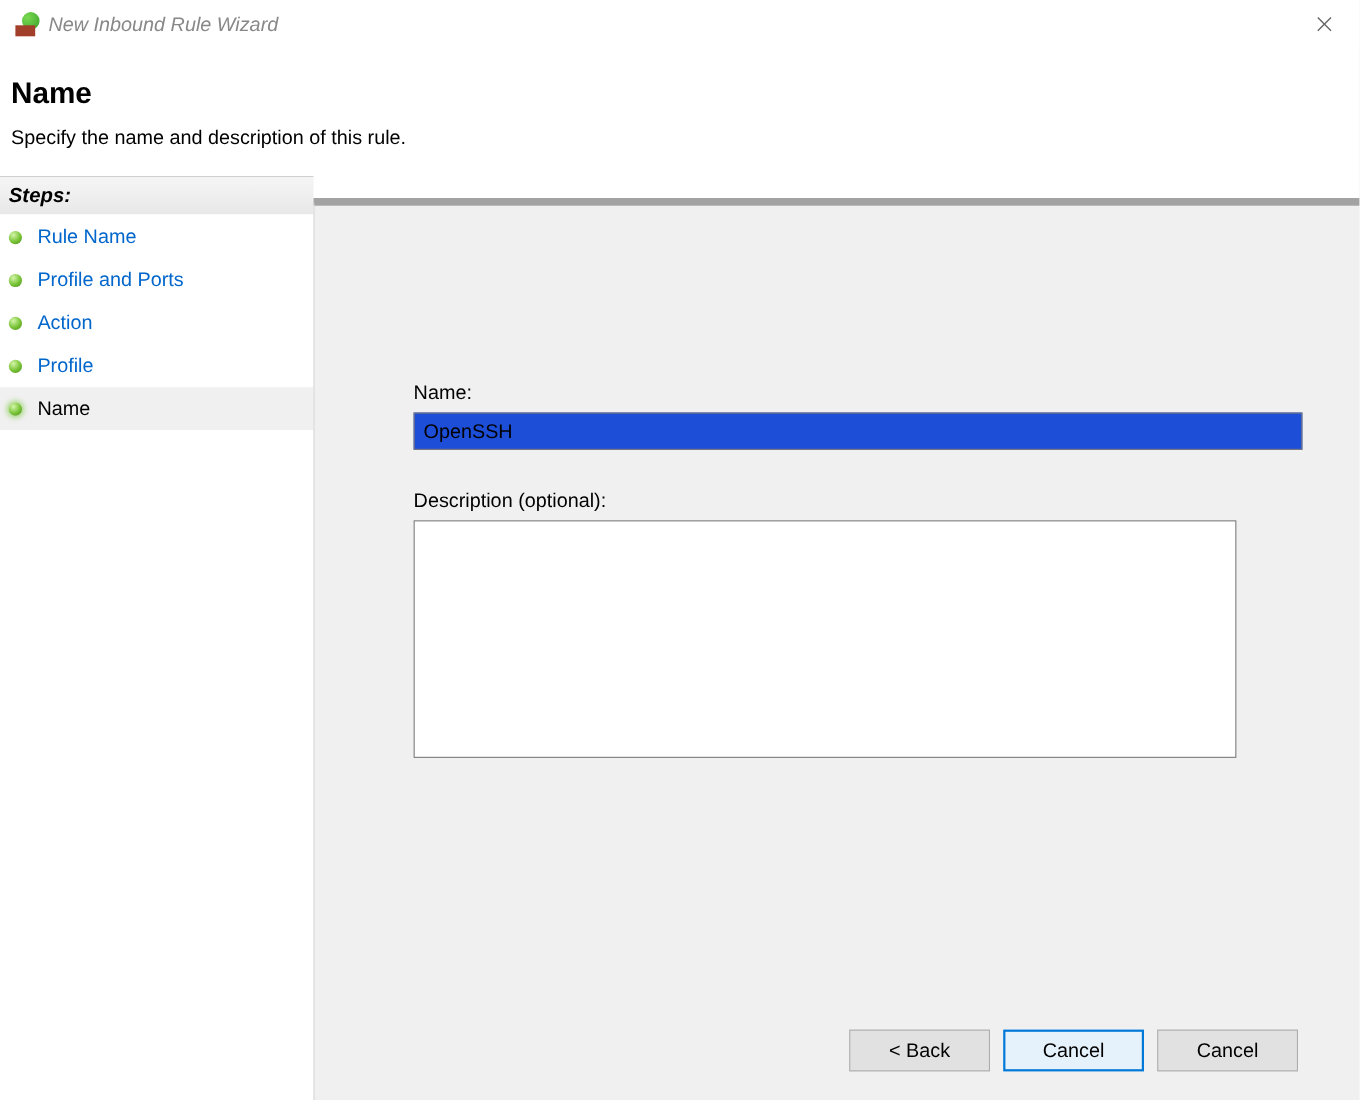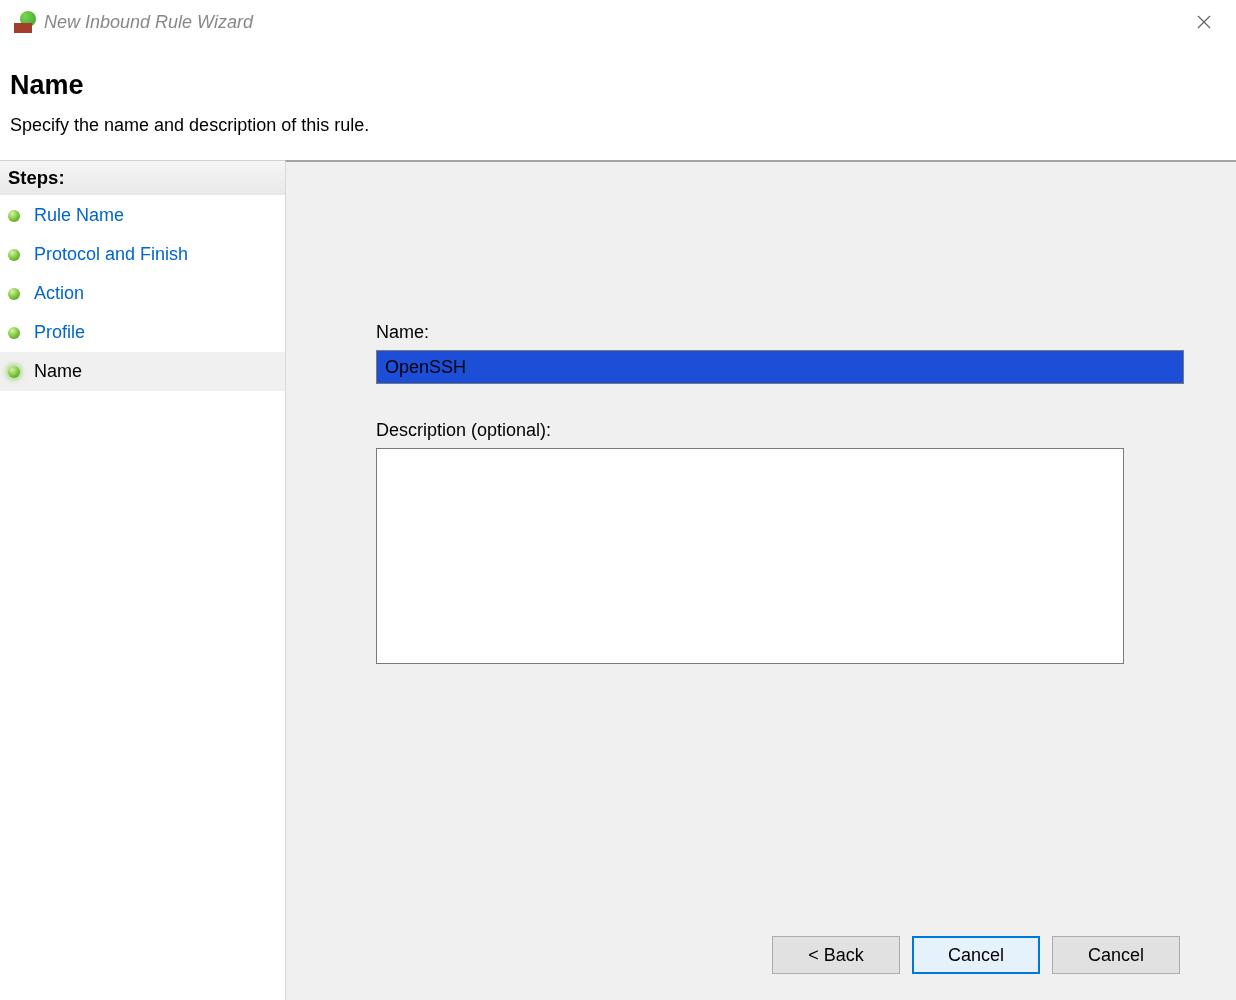--- a/index.html
+++ b/index.html
@@ -87,20 +87,21 @@
       background: #ffffff;
     }
     .steps-header {
       background: linear-gradient(#f5f5f5, #e8e8e8);
       border-top: 1px solid #d0d0d0;
       border-bottom: 1px solid #ffffff;
       padding: 6px 8px;
       font-size: 18.5px;
       font-weight: 700;
       color: #000000;
+      font-style: italic;
     }
     .step-item {
       display: flex;
       align-items: center;
       padding: 9px 8px;
       cursor: default;
     }
     .step-item.current {
       background: #f0f0f0;
     }
@@ -121,24 +122,25 @@
     .step-link {
       color: #0066cc;
     }
     .step-current {
       color: #000000;
     }
     .main-panel {
       flex: 1;
       background: #f0f0f0;
       border-left: 1px solid #d8d8d8;
-      border-top: 2px solid #a3a3a3;
+      border-top: 7px solid #a3a3a3;
       position: relative;
       display: flex;
       flex-direction: column;
+      margin-top: 20px;
     }
     .form-area {
       padding: 160px 25px 0 90px;
       flex: 1;
     }
     .form-label {
       font-size: 18px;
       color: #000000;
       margin-bottom: 7px;
     }
@@ -212,21 +214,21 @@
 <div class="content-area">
   <div class="sidebar">
     <div class="steps-header">Steps:</div>
 
     <div class="step-item">
       <span class="bullet"></span>
       <span class="step-label step-link">Rule Name</span>
     </div>
     <div class="step-item">
       <span class="bullet"></span>
-      <span class="step-label step-link">Protocol and Finish</span>
+      <span class="step-label step-link">Profile and Ports</span>
     </div>
     <div class="step-item">
       <span class="bullet"></span>
       <span class="step-label step-link">Action</span>
     </div>
     <div class="step-item">
       <span class="bullet"></span>
       <span class="step-label step-link">Profile</span>
     </div>
     <div class="step-item current">

